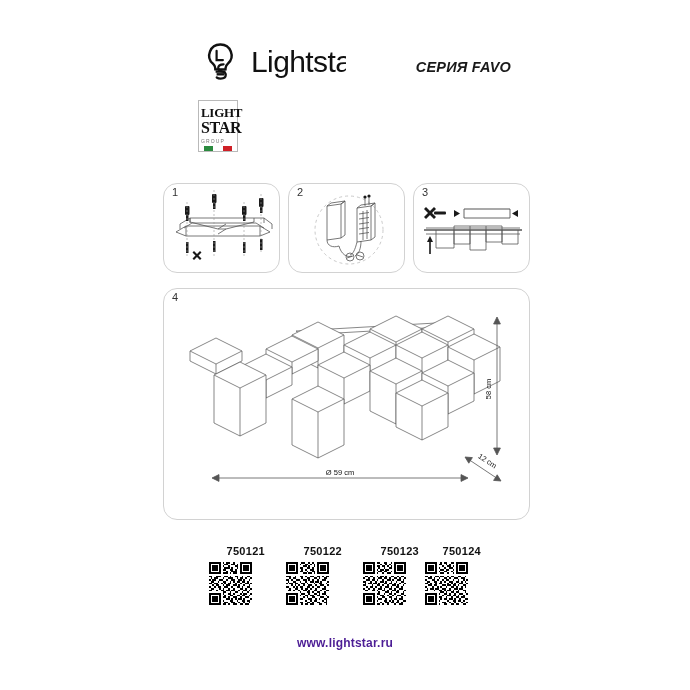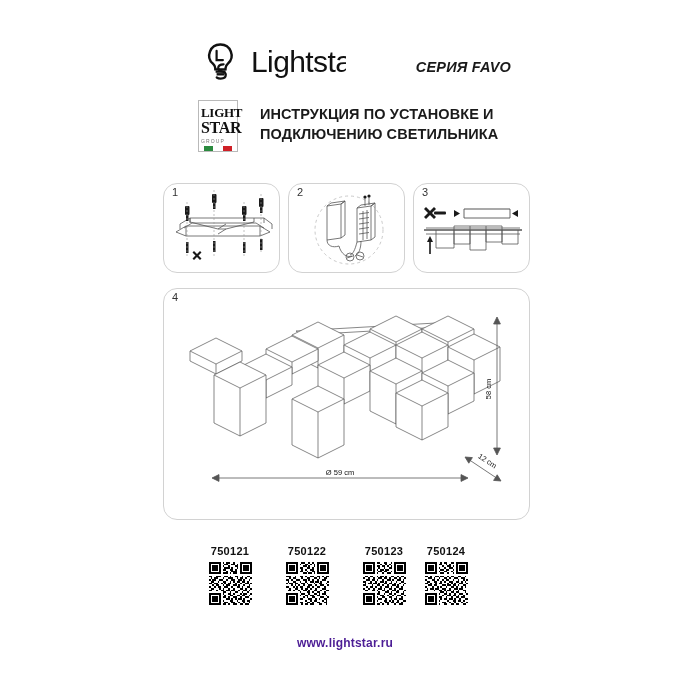--- a/index.html
+++ b/index.html
@@ -59,21 +59,21 @@
     position:absolute;left:8px;top:2px;font-size:11px;color:#333;font-weight:normal;
   }
   .p1{left:163px;top:183px;width:117px;height:90px;}
   .p2{left:288px;top:183px;width:117px;height:90px;}
   .p3{left:413px;top:183px;width:117px;height:90px;}
   .p4{left:163px;top:288px;width:367px;height:232px;}
   .panel svg{position:absolute;left:0;top:0;}
 
   
   .qr-row{position:absolute;left:195px;top:545px;width:300px;height:75px;}
-  .qr-item{position:absolute;top:0;width:70px;text-align:center;}
+  .qr-item{position:absolute;top:0;width:70px;text-align:right;}
   .qr-label{font-size:11px;font-weight:bold;letter-spacing:.3px;color:#111;}
   .qr-img{margin:5px auto 0 auto;width:43px;height:43px;display:block;}
 
   
   .footer{
     position:absolute;left:0;top:636px;width:690px;text-align:center;
     font-size:12px;font-weight:bold;letter-spacing:.2px;color:#4c1d95;
   }
 </style>
 </head>
@@ -110,24 +110,20 @@
         <div class="gl-inner">
           <div class="gl-t gl-light">LIGHT</div>
           <div class="gl-t gl-star">STAR</div>
           <div class="gl-group">GROUP</div>
           <div class="gl-flag">
             <i style="background:#2a8a3e"></i>
               <i style="background:#ffffff"></i>
               <i style="background:#cf2027"></i>
           </div>
         </div>
-      </div>
-      <div class="title-block">
-        <div class="title-line">ИНСТРУКЦИЯ ПО УСТАНОВКЕ И</div>
-        <div class="title-line">ПОДКЛЮЧЕНИЮ СВЕТИЛЬНИКА</div>
       </div>
     </div>
   </div>
 
   <div class="panel p1">
     <div class="panel-num">1</div>
     <svg width="117" height="90" viewBox="0 0 117 90">
       <g stroke="#555" fill="none" stroke-width="0.8">
 
         <path d="M12 48 L22 42 L96 42 L106 48 L96 52 L22 52 Z"></path>

